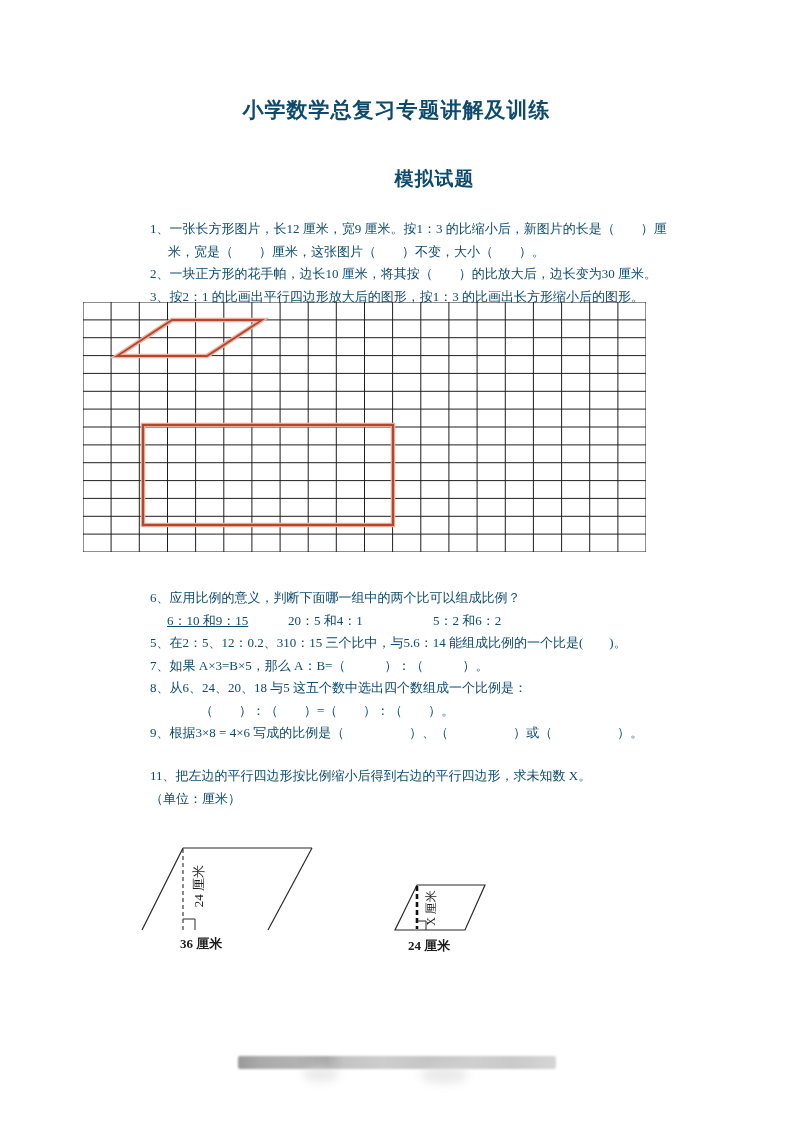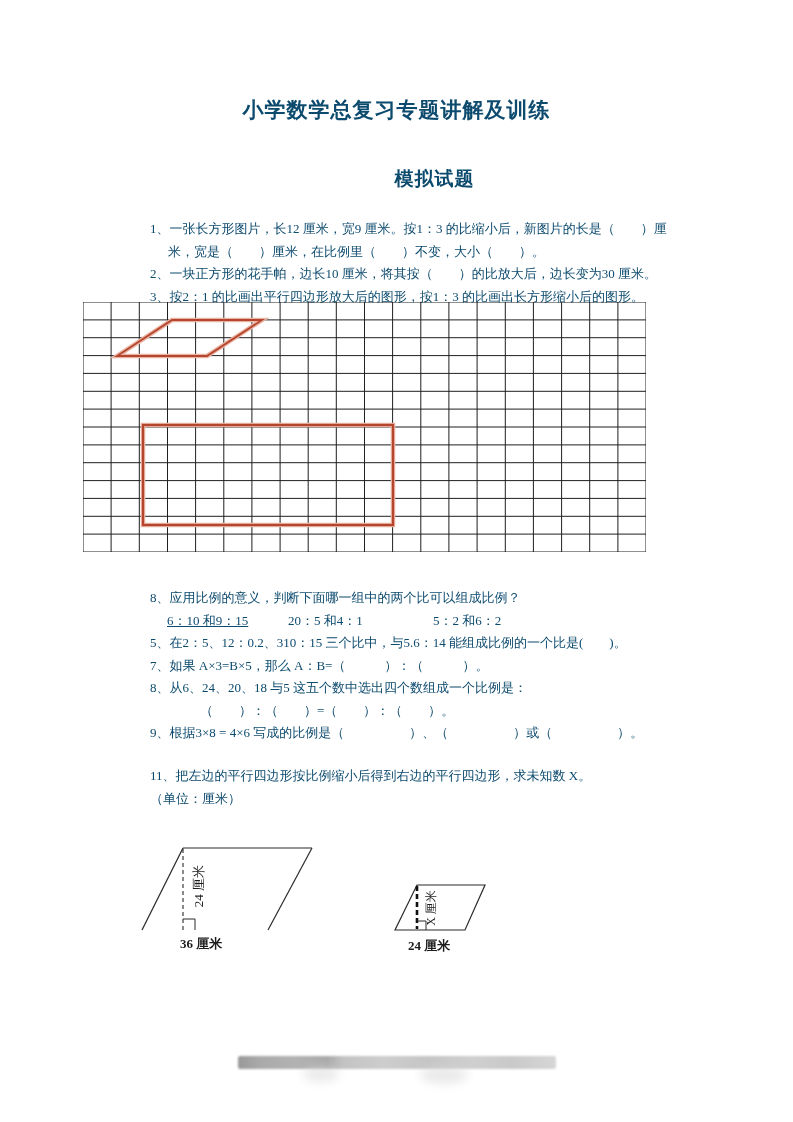--- a/index.html
+++ b/index.html
@@ -61,21 +61,21 @@
 </head>
 <body>
 
 <div class="page">
 
   <div class="doc-title">小学数学总复习专题讲解及训练</div>
   <div class="doc-subtitle">模拟试题</div>
 
   <div class="qblock" style="top:218px;">
     <div class="qline">1、一张长方形图片，长12 厘米，宽9 厘米。按1：3 的比缩小后，新图片的长是（　　）厘</div>
-    <div class="qline indent1">米，宽是（　　）厘米，在比例里（　　）不变，大小（　　）。</div>
+    <div class="qline indent1">米，宽是（　　）厘米，这张图片（　　）不变，大小（　　）。</div>
     <div class="qline">2、一块正方形的花手帕，边长10 厘米，将其按（　　）的比放大后，边长变为30 厘米。</div>
     <div class="qline">3、按2：1 的比画出平行四边形放大后的图形，按1：3 的比画出长方形缩小后的图形。</div>
   </div>
 
   <svg style="position:absolute;left:83px;top:302px;" width="563" height="250" viewBox="0 0 563 250">
     <g id="grid-lines">
         <line x1="0.0" y1="0" x2="0.0" y2="250"></line>
         <line x1="28.1" y1="0" x2="28.1" y2="250"></line>
         <line x1="56.3" y1="0" x2="56.3" y2="250"></line>
         <line x1="84.5" y1="0" x2="84.5" y2="250"></line>
@@ -112,21 +112,21 @@
         <line x1="0" y1="232.1" x2="563" y2="232.1"></line>
         <line x1="0" y1="250.0" x2="563" y2="250.0"></line>
       </g>
     <polygon class="red-halo" points="89,18 179,18 124,54 34,54"></polygon>
     <polygon class="red-shape" points="89,18 179,18 124,54 34,54"></polygon>
     <rect class="red-halo" x="60" y="123" width="250" height="100"></rect>
     <rect class="red-shape" style="stroke-width:2.2" x="60" y="123" width="250" height="100"></rect>
   </svg>
 
   <div class="qblock" style="top:587px;">
-    <div class="qline">8、应用比例的意义，判断下面哪一组中的两个比可以组成比例？</div>
+    <div class="qline">6、应用比例的意义，判断下面哪一组中的两个比可以组成比例？</div>
     <div class="ratio-line">
       <span class="ratio-a">6：10 和9：15</span>
       <span class="ratio-b">20：5 和4：1</span>
       <span class="ratio-c">5：2 和6：2</span>
     </div>
     <div class="qline">5、在2：5、12：0.2、310：15 三个比中，与5.6：14 能组成比例的一个比是(　　)。</div>
     <div class="qline">7、如果 A×3=B×5，那么 A：B=（　　　）：（　　　）。</div>
     <div class="qline">8、从6、24、20、18 与5 这五个数中选出四个数组成一个比例是：</div>
     <div class="qline indent2">（　　）：（　　）=（　　）：（　　）。</div>
     <div class="qline">9、根据3×8 = 4×6 写成的比例是（　　　　　）、（　　　　　）或（　　　　　）。</div>

